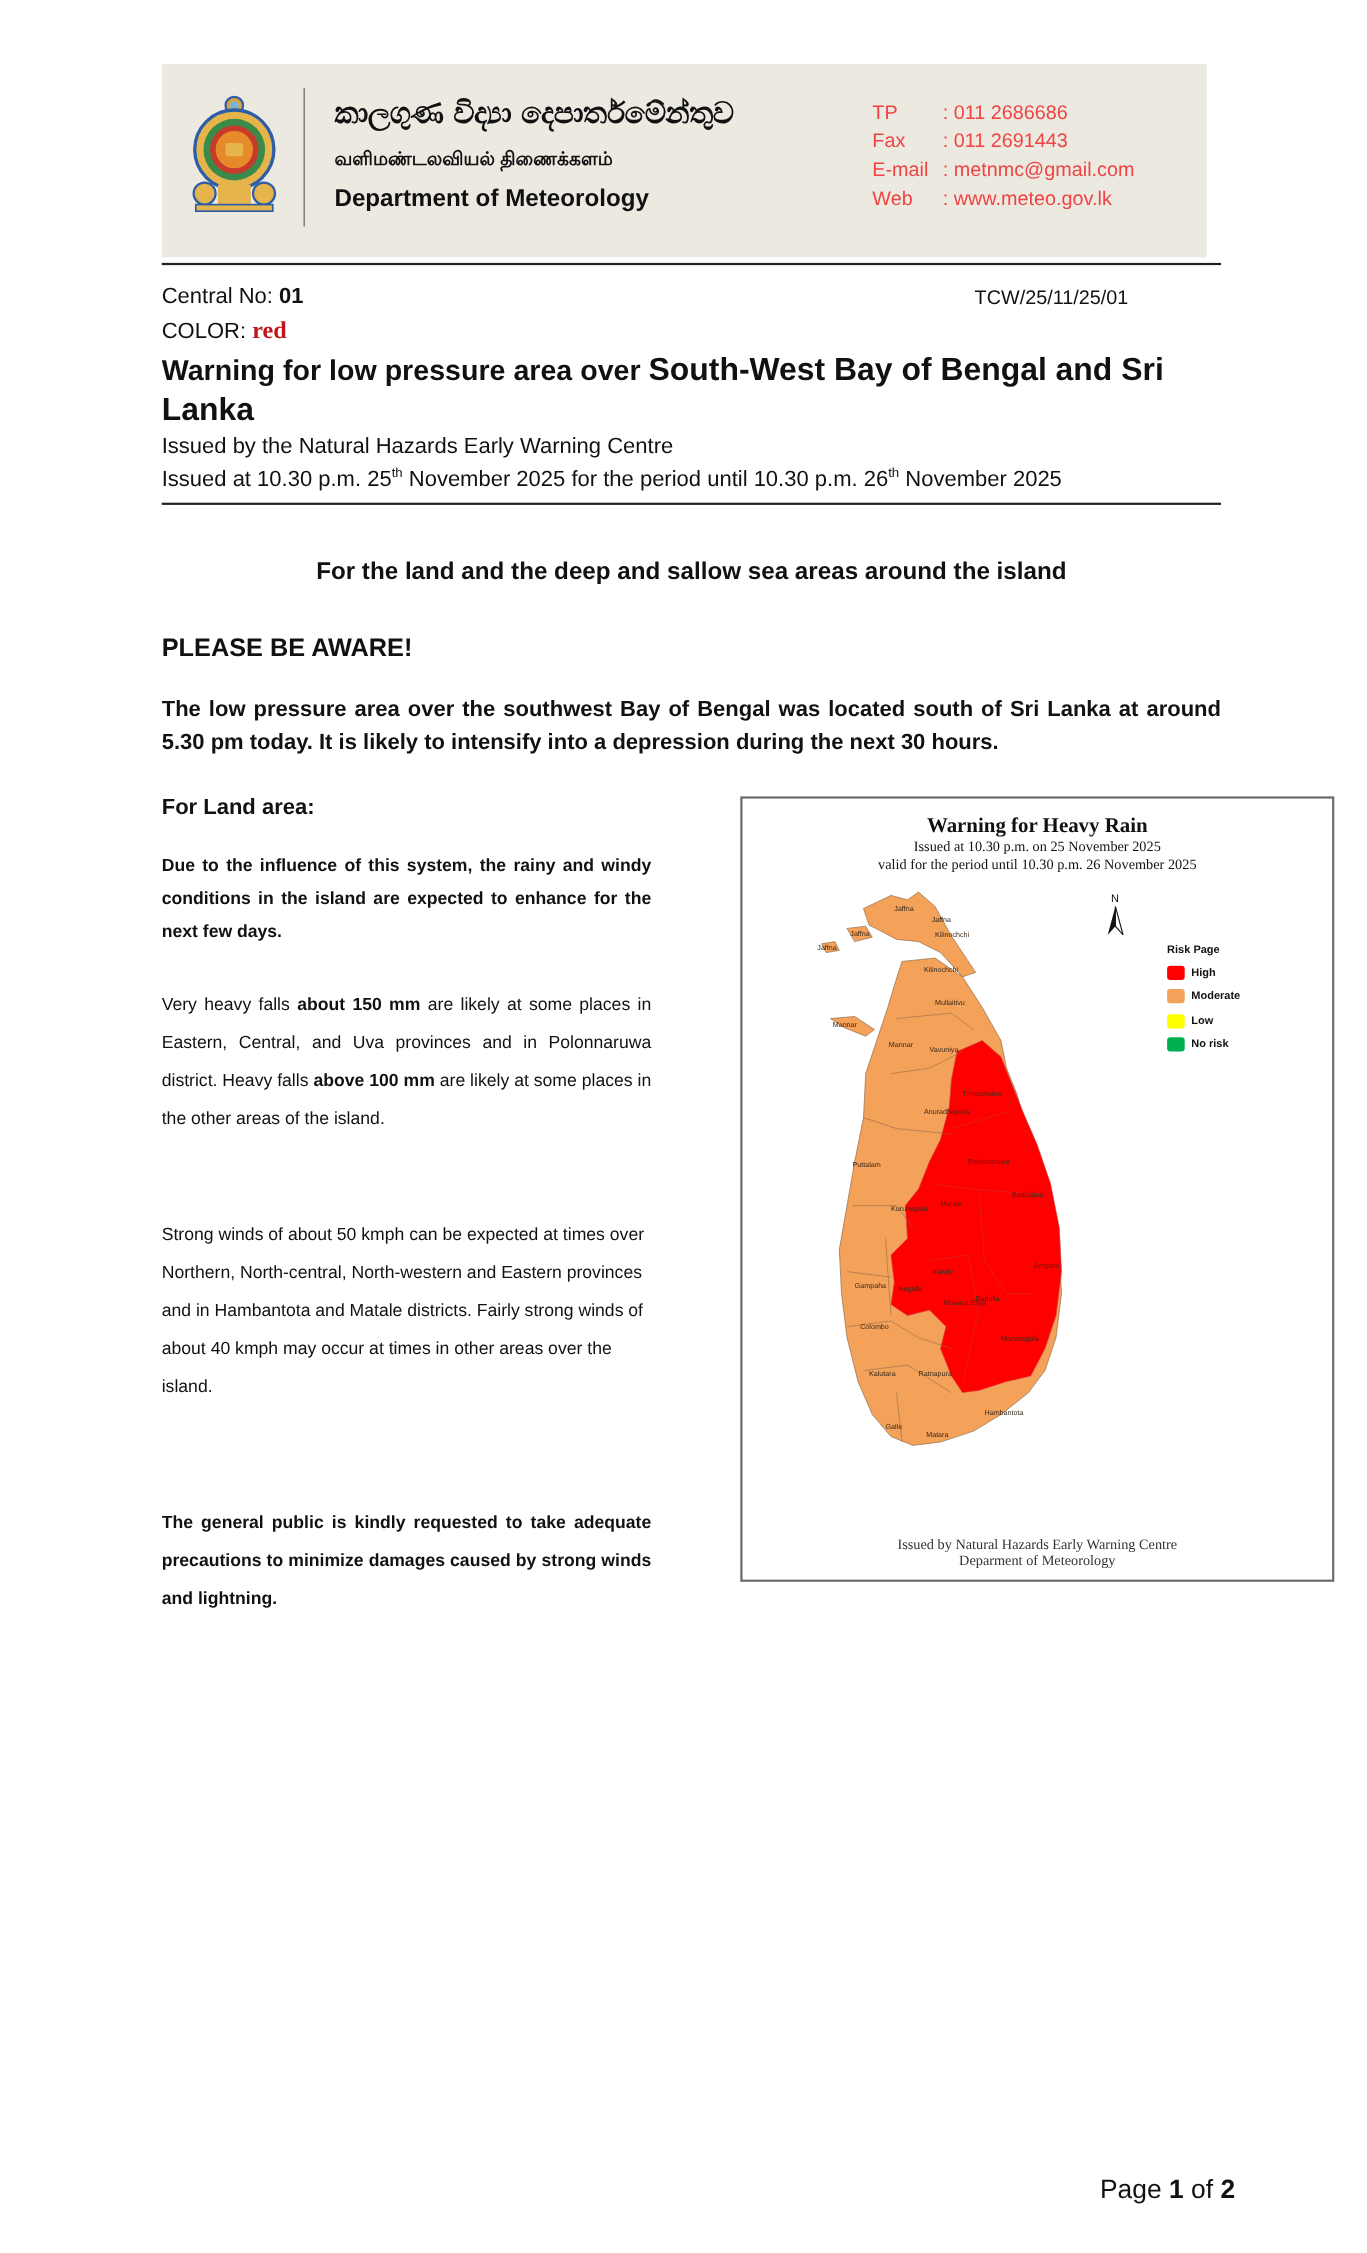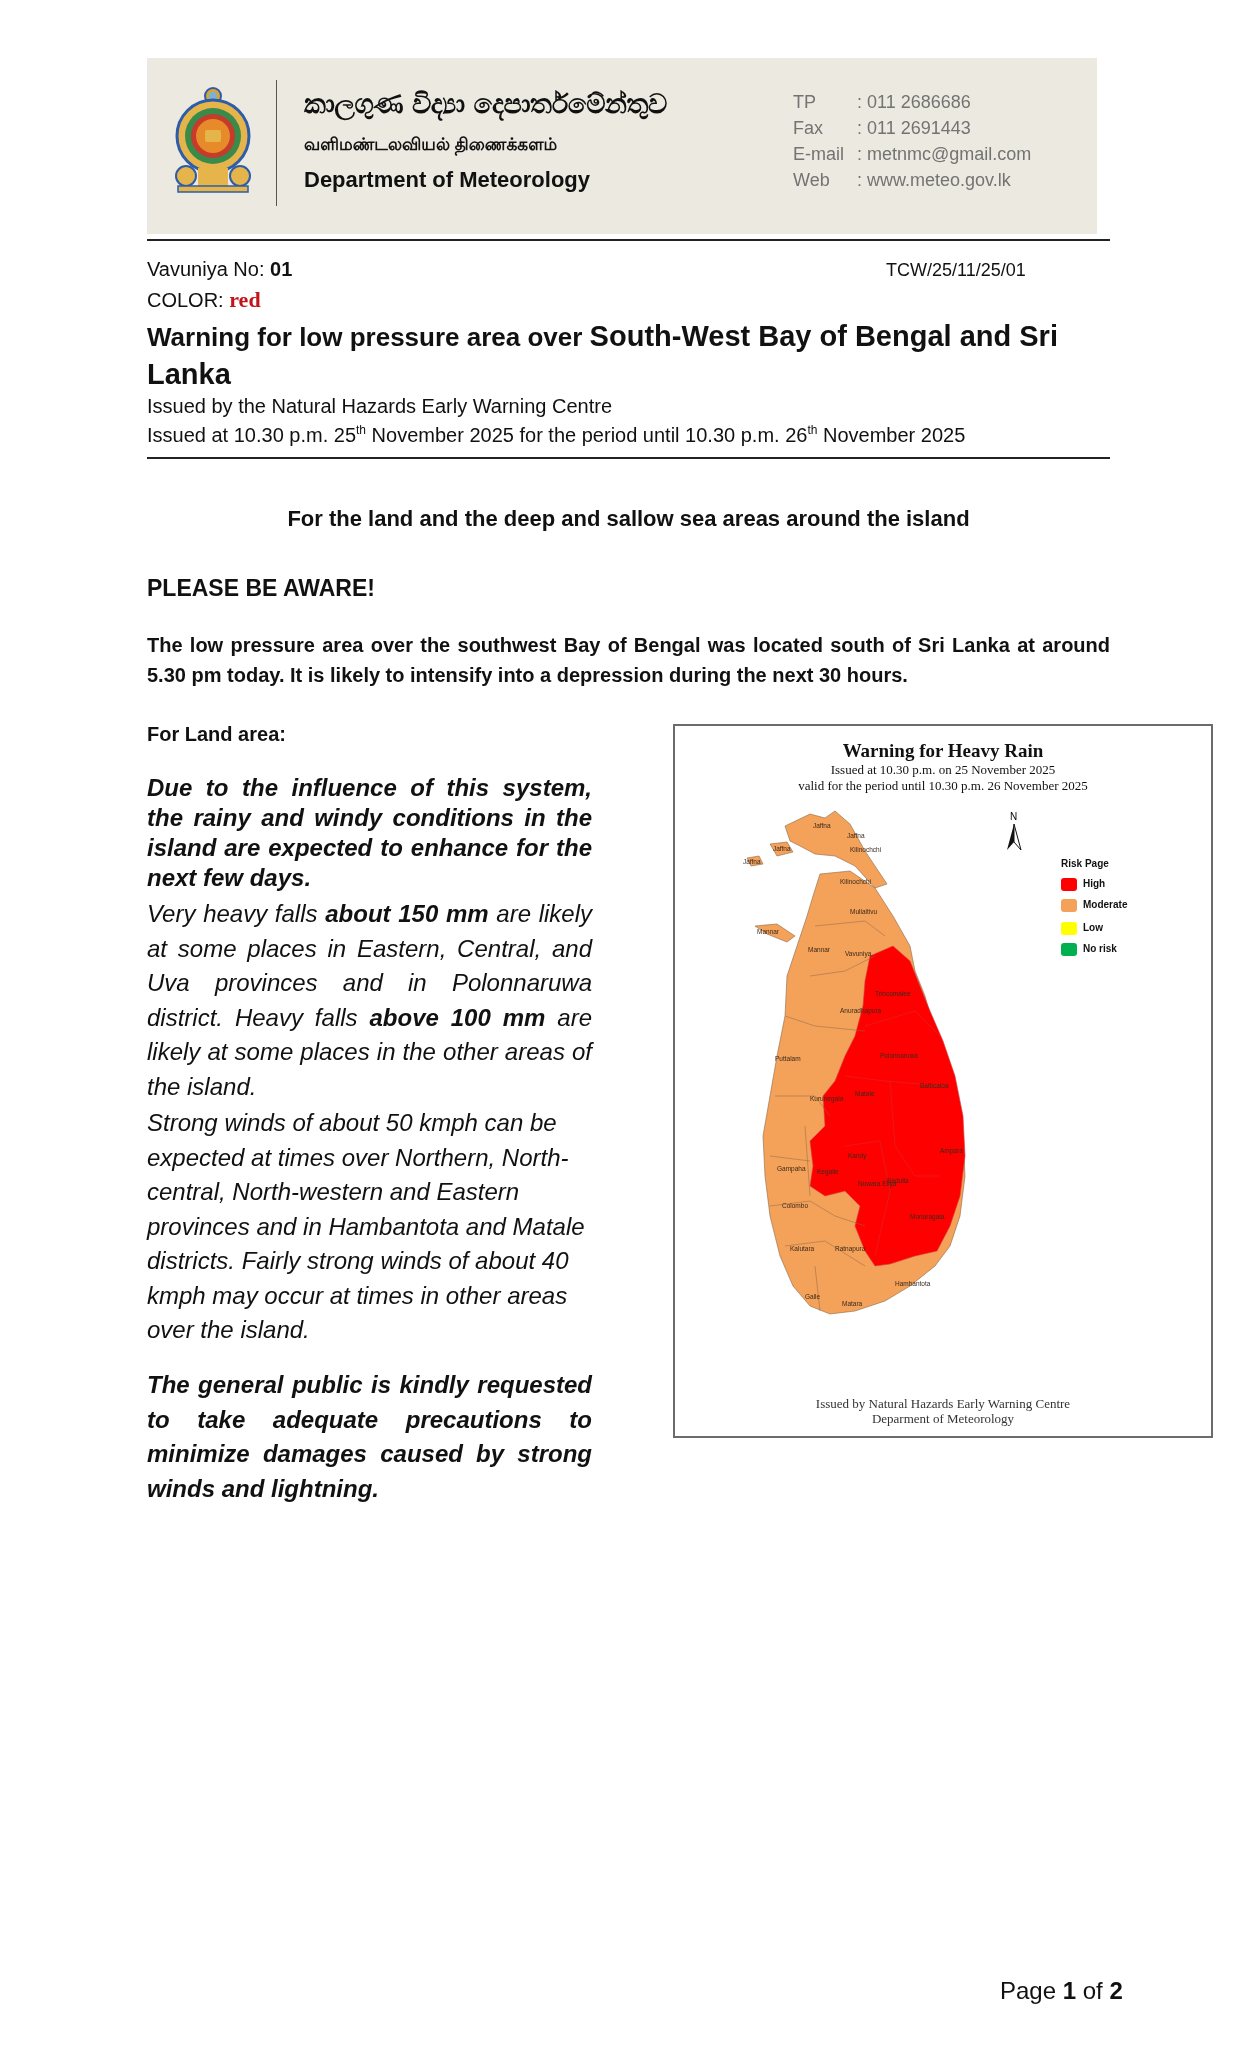--- a/index.html
+++ b/index.html
@@ -7,21 +7,21 @@
          font-family:"Liberation Sans", "DejaVu Sans", sans-serif; color:#111; }
   .abs { position:absolute; }
 
   
   #header-box { left:147px; top:58px; width:950px; height:176px; background:#ECE9E0; }
   #emblem { left:172px; top:84px; width:82px; height:112px; }
   #header-divider { left:276px; top:80px; width:1px; height:126px; background:#555; }
   #title-si { left:304px; top:88px; font-family:"DejaVu Sans", sans-serif; font-size:27px; font-weight:bold; letter-spacing:-0.5px; white-space:nowrap; }
   #title-ta { left:304px; top:135px; font-family:Liberation Sans, sans-serif; font-size:17px; font-weight:bold; white-space:nowrap; }
   #title-en { left:304px; top:167px; font-size:22px; font-weight:bold; white-space:nowrap; }
-  .contact-row { position:absolute; left:793px; font-size:18px; white-space:nowrap; color:#737373; }
+  .contact-row { position:absolute; left:793px; font-size:18px; white-space:nowrap; color:#ef4444; }
   .contact-row .lbl { display:inline-block; width:64px; }
   #header-rule { left:147px; top:239px; width:963px; height:2px; background:#222; }
 
   
   .meta { font-size:20px; white-space:nowrap; }
   #bulletin-no { left:147px; top:258px; }
   #ref-code { left:886px; top:260px; font-size:18px; }
   #color-line { left:147px; top:287px; }
   #color-val { color:#c0161b; font-family:"Liberation Serif", serif; font-weight:bold; font-size:22px; }
   #main-title { left:147px; top:318px; width:920px; font-size:26px; font-weight:bold; line-height:37px; }
@@ -29,21 +29,21 @@
   #issued-by { left:147px; top:395px; font-size:20px; white-space:nowrap; }
   #issued-at { left:147px; top:423px; font-size:20px; white-space:nowrap; }
   #issued-at sup { font-size:12px; }
   #meta-rule { left:147px; top:457px; width:963px; height:2px; background:#222; }
 
   #scope-heading { left:147px; top:506px; width:963px; text-align:center; font-size:22px; font-weight:bold; }
   #aware-heading { left:147px; top:575px; font-size:23px; font-weight:bold; }
   #intro-para { left:147px; top:630px; width:963px; font-size:20px; font-weight:bold; line-height:30px; text-align:justify; }
   #land-heading { left:147px; top:723px; font-size:20px; font-weight:bold; }
 
-  .col { left:147px; width:445px; font-size:24px; line-height:34.5px; text-align:justify;font-style:italic; }
+  .col { left:147px; width:445px; font-size:16px; line-height:34.5px; text-align:justify; }
   #para-influence { top:773px; font-weight:bold; line-height:30px; }
   #para-rain { top:897px; }
   #para-wind { top:1106px; text-align:left; }
   #para-public { top:1368px; font-weight:bold; }
   .col b { font-weight:bold; }
 
   
   #map-box { left:673px; top:724px; width:540px; height:714px; border:2px solid #6b6b6b; box-sizing:border-box; background:#fff;padding-left:48px; }
   #map-title { left:0; top:14px; width:100%; text-align:center; font-family:"Liberation Serif", serif; font-size:19px; font-weight:bold; }
   #map-issued { left:0; top:36px; width:100%; text-align:center; font-family:"Liberation Serif", serif; font-size:13px; }
@@ -93,21 +93,21 @@
 <div class="contact-row" style="top:144px;">
   <span class="lbl">E-mail</span><span>: metnmc@gmail.com</span>
 </div>
 <div class="contact-row" style="top:170px;">
   <span class="lbl">Web</span><span>: www.meteo.gov.lk</span>
 </div>
 
 <div id="header-rule" class="abs"></div>
 
 <div id="bulletin-no" class="abs meta">
-  <span>Vavuniya No: </span><b>01</b>
+  <span>Central No: </span><b>01</b>
 </div>
 <div id="ref-code" class="abs meta">TCW/25/11/25/01</div>
 <div id="color-line" class="abs meta">
   <span>COLOR: </span><span id="color-val">red</span>
 </div>
 <div id="main-title" class="abs">
   <span>Warning for low pressure area over </span><span class="sub">South-West Bay of Bengal and Sri Lanka</span>
 </div>
 <div id="issued-by" class="abs">Issued by the Natural Hazards Early Warning Centre</div>
 <div id="issued-at" class="abs">

